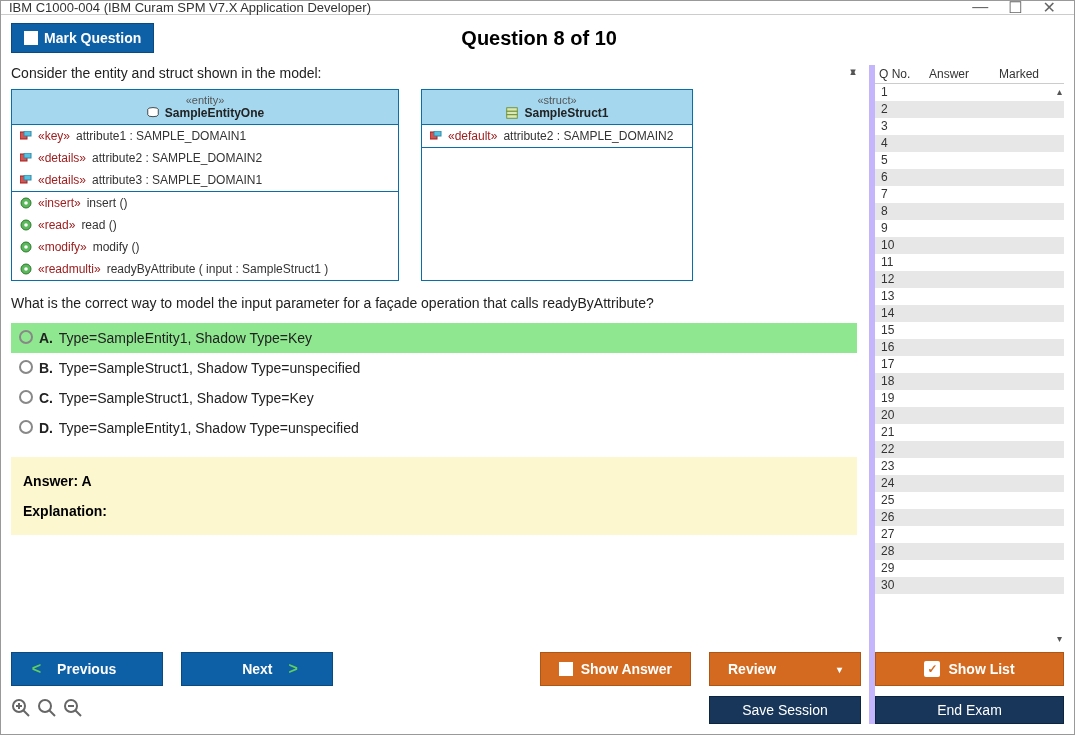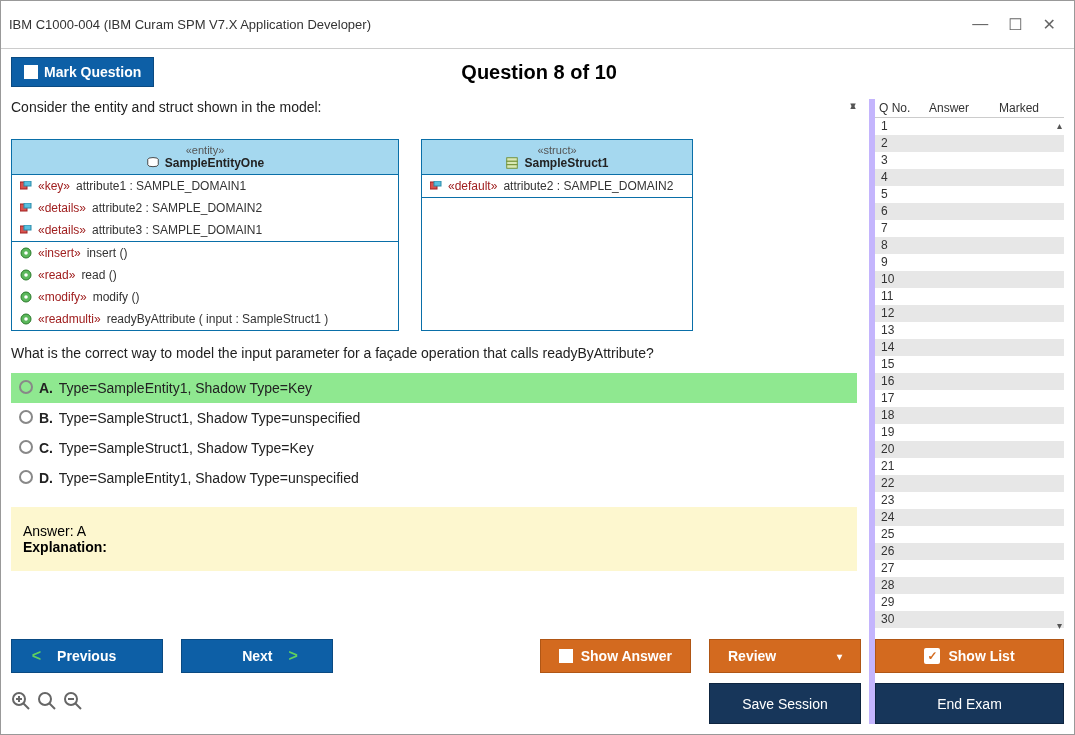--- a/index.html
+++ b/index.html
@@ -1,32 +1,32 @@
 <!DOCTYPE html>
 <html><head>
 <meta charset="utf-8">
 <style>
 * { box-sizing: border-box; margin: 0; padding: 0; }
 body { font-family: Arial, sans-serif; font-size: 13px; background: #fff; }
 .window { width: 1075px; height: 735px; border: 1px solid #999; background: #fff; display: flex; flex-direction: column; }
-.titlebar { height: 48px; display: flex; align-items: center; padding: 0 8px; border-bottom: 1px solid #ccc; }
+.titlebar { height: 14px; display: flex; align-items: center; padding: 0 8px; border-bottom: 1px solid #ccc; }
 .titlebar-title { flex: 1; color: #333; font-size: 13px; }
 .win-controls { display: flex; gap: 20px; color: #666; font-size: 16px; padding-right: 10px; }
 .win-btn { cursor: pointer; }
 .content { flex: 1; display: flex; flex-direction: column; padding: 8px 10px 10px 10px; overflow: hidden; }
 .header-row { display: flex; align-items: center; margin-bottom: 12px; }
 .mark-btn { background: #0d5fa6; color: #fff; border: 1px solid #0a4a82; padding: 6px 12px; font-weight: bold; font-size: 14px; display: flex; align-items: center; gap: 6px; cursor: pointer; }
 .mark-btn .box { width: 14px; height: 14px; background: #fff; display: inline-block; }
 .question-title { flex: 1; text-align: center; font-size: 20px; font-weight: bold; color: #000000; }
 .header-spacer { width: 140px; }
 .main-area { flex: 1; display: flex; gap: 8px; overflow: hidden; }
 .left-panel { flex: 1; display: flex; flex-direction: column; overflow: hidden; }
 .scroll-area { flex: 1; overflow-y: auto; padding-right: 4px; position: relative; }
 .scroll-indicator { position: absolute; right: 0; top: 0; width: 16px; text-align: center; color: #555; font-size: 11px; }
-.prompt { margin-bottom: 24px; font-size: 14px; color: #222; }
+.prompt { margin-bottom: 8px; font-size: 14px; color: #222; }
 .diagram-row { display: flex; gap: 22px; margin-bottom: 14px; }
 .entity-box, .struct-box { border: 1px solid #0a6fa8; background: #fff; font-size: 12px; }
 .entity-box { width: 388px; }
 .struct-box { width: 272px; }
 .box-header { background: #a5d8ef; text-align: center; padding: 4px 16px; border-bottom: 1px solid #0a6fa8; }
 .box-stereo { color: #555; font-size: 11px; }
 .box-name { font-weight: bold; color: #222; display: flex; align-items: center; justify-content: center; gap: 5px; }
 .box-name svg { width: 14px; height: 14px; }
 .box-section { border-bottom: 1px solid #0a6fa8; }
 .box-row { padding: 4px 8px; display: flex; align-items: center; gap: 6px; color: #333; }
@@ -35,41 +35,41 @@
 .attr-icon svg { width: 12px; height: 10px; display: block; }
 .op-icon { width: 12px; height: 12px; display: inline-block; }
 .op-icon svg { width: 12px; height: 12px; display: block; }
 .subq { font-size: 14px; color: #222; margin-bottom: 12px; }
 .options { margin-bottom: 14px; }
 .opt { display: flex; align-items: flex-start; gap: 6px; padding: 7px 8px; font-size: 14px; color: #222; cursor: pointer; }
 .opt .radio { width: 14px; height: 14px; border: 2px solid #888; border-radius: 50%; flex-shrink: 0; }
 .opt.selected { background: #8fe890; }
 .opt .letter { font-weight: bold; margin-right: 2px; }
 .answer-panel { background: #fdf7cf; padding: 16px 12px; font-size: 14px; }
-.answer-panel .ans { font-weight: normal; }
+.answer-panel .ans { font-weight: bold; margin-bottom: 14px; }
 .answer-panel .expl { font-weight: bold; }
 .right-panel { width: 195px; display: flex; flex-direction: column; border-left: 6px solid #c4b5fd; }
 .qlist-header { display: flex; font-size: 12px; color: #333; padding: 2px 4px; border-bottom: 1px solid #ccc; }
 .qh-no { width: 50px; }
 .qh-ans { width: 70px; }
 .qh-mark { flex: 1; }
 .qlist-body { flex: 1; overflow-y: auto; font-size: 12px; position: relative; }
 .qrow { height: 17px; line-height: 17px; padding-left: 6px; color: #333; }
 .qrow.alt { background: #e7e7e7; }
 .qlist-scroll-up { position: absolute; right: 2px; top: 2px; color: #555; font-size: 10px; }
 .qlist-scroll-dn { position: absolute; right: 2px; bottom: 2px; color: #555; font-size: 10px; }
 .nav-btn { background: #0d5fa6; color: #fff; border: 1px solid #0a4a82; width: 152px; height: 34px; font-weight: bold; font-size: 14px; display: flex; align-items: center; justify-content: center; gap: 16px; cursor: pointer; }
 .nav-btn .chev { color: #5fd05f; font-weight: bold; font-size: 16px; }
 .spacer { flex: 1; }
 .orange-btn { background: #d36a1f; color: #fff; border: 1px solid #b05615; height: 34px; padding: 0 18px; font-weight: bold; font-size: 14px; display: flex; align-items: center; gap: 8px; cursor: pointer; }
 .orange-btn .box { width: 14px; height: 14px; background: #fff; display: inline-block; }
 .orange-btn .check { width: 16px; height: 16px; background: #fff; border-radius: 2px; display: inline-flex; align-items: center; justify-content: center; color: #d36a1f; font-size: 12px; font-weight: bold; }
 .orange-btn.review { width: 152px; justify-content: space-between; }
 .orange-btn .dd { font-size: 10px; }
-.dark-btn { background: #17365a; color: #fff; border: 1px solid #0e2540; height: 41px; width: 152px; font-size: 14px; display: flex; align-items: center; justify-content: center; cursor: pointer; }
+.dark-btn { background: #17365a; color: #fff; border: 1px solid #0e2540; height: 28px; width: 152px; font-size: 14px; display: flex; align-items: center; justify-content: center; cursor: pointer; }
 .zoom-row { display: flex; gap: 6px; padding-top: 8px; color: #666; }
 .zoom-row .zbtn { cursor: pointer; }
 .bottom-wrap { display: flex; flex-direction: column; }
 .row1 { display: flex; gap: 18px; align-items: center; }
 </style>
 </head>
 <body>
 
 <div class="window">
   <div class="titlebar">

